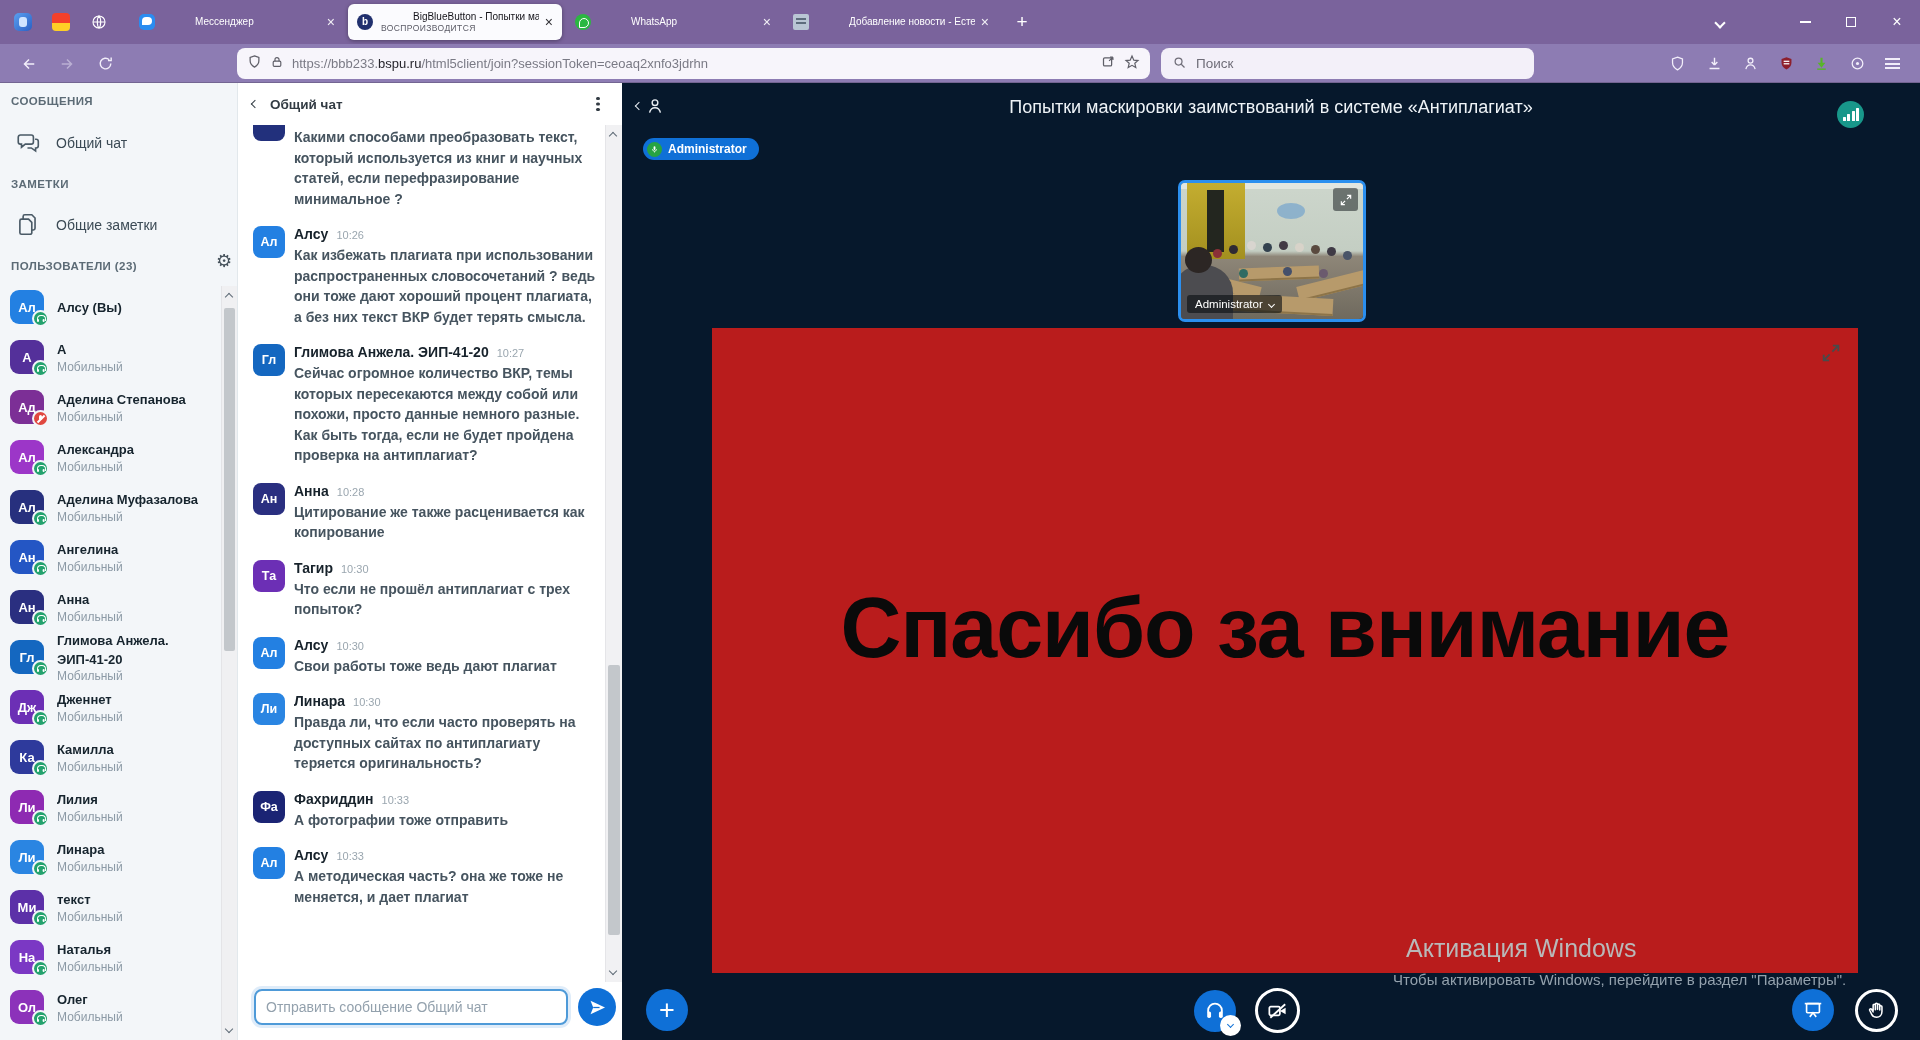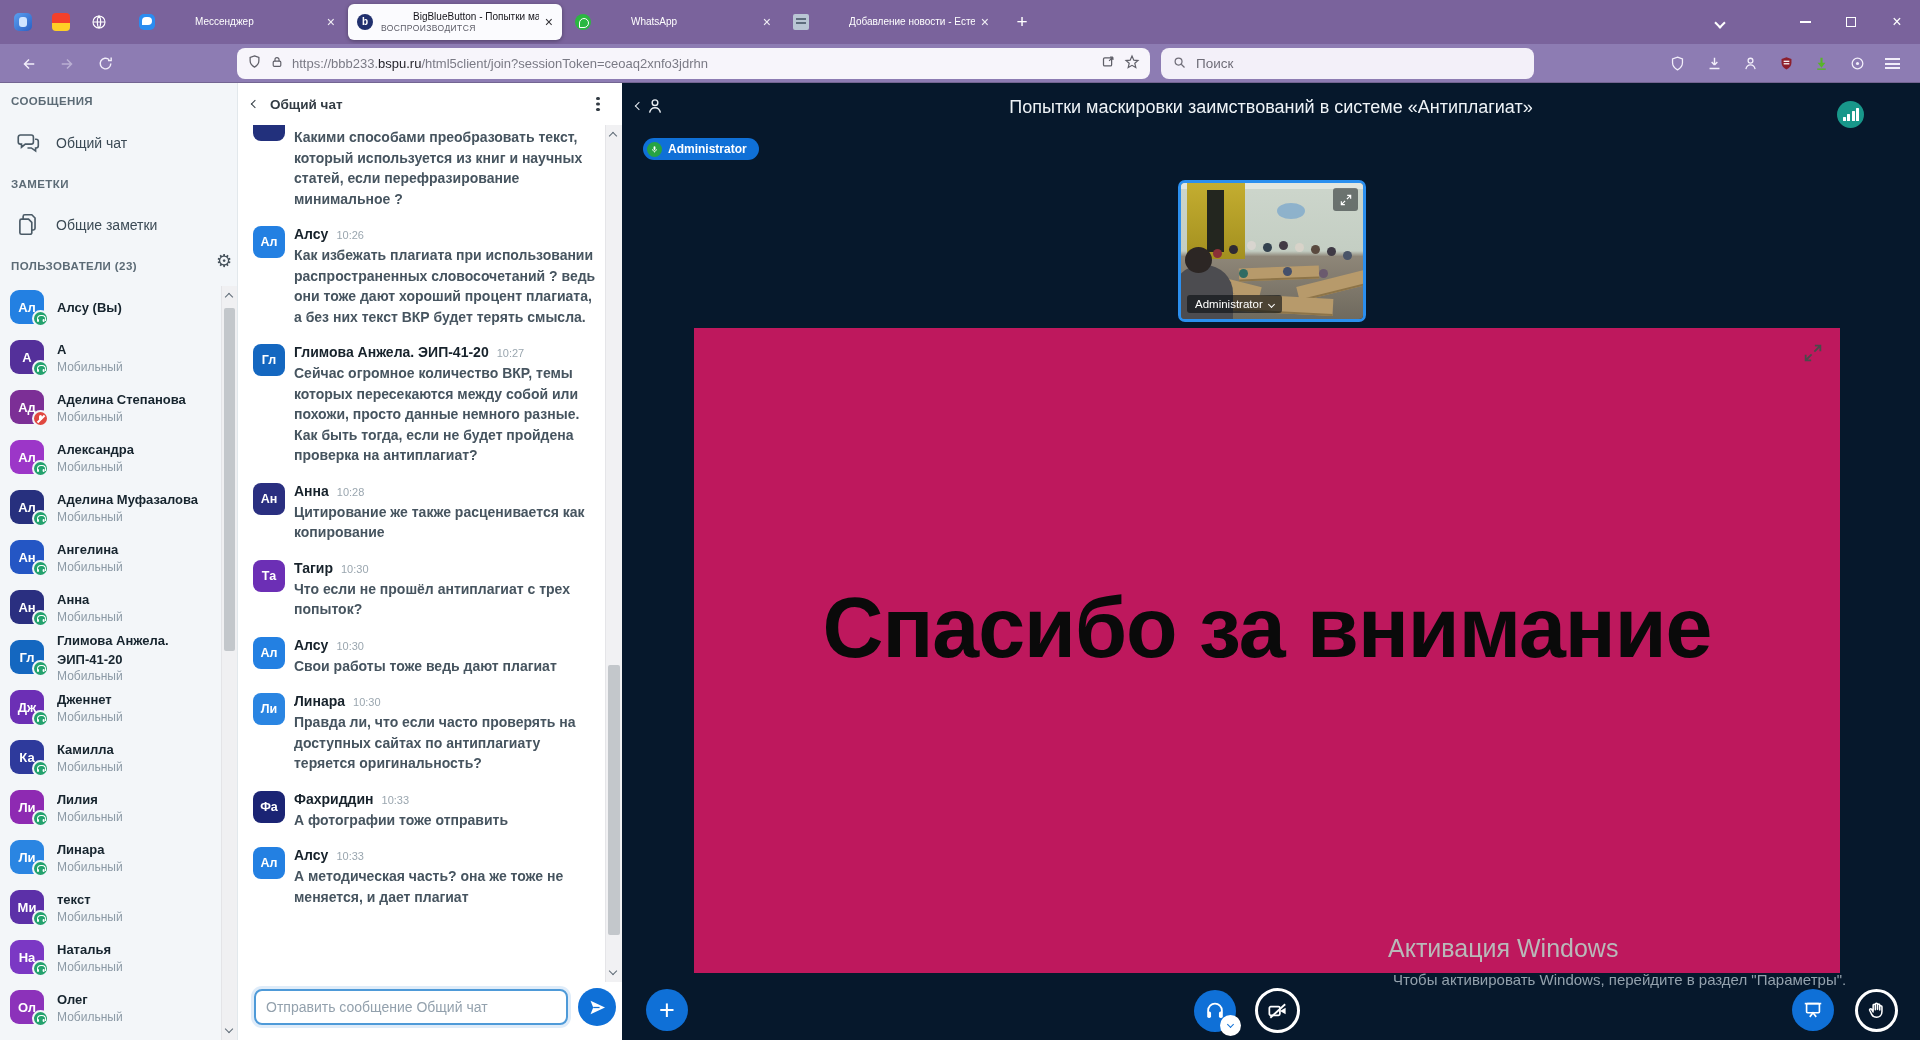--- a/index.html
+++ b/index.html
@@ -179,21 +179,21 @@
   .cam-fg { position:absolute; left:-8px; bottom:-12px; width:60px; height:66px; background:#4c4c50;
             border-radius:28px 28px 0 0; }
   .cam-fg-head { position:absolute; left:12px; top:-18px; width:27px; height:26px; background:#2c2624;
             border-radius:50%; }
   .cam-label { position:absolute; left:6px; bottom:6px; background:rgba(10,15,20,.62); color:#fff;
                font-size:11.5px; padding:3px 8px; border-radius:3px; display:flex; gap:6px;
                align-items:center; }
   .cam-expand { position:absolute; right:5px; top:5px; width:25px; height:23px;
                 background:rgba(10,15,20,.5); border-radius:3px; display:grid; place-items:center; }
 
-  .presentation { position:absolute; left:72px; top:245px; width:1146px; height:645px; background:#be185d; }
+  .presentation { position:absolute; left:90px; top:245px; width:1146px; height:645px; background:#b91c1c; }
   .slide-text { position:absolute; left:0; right:0; top:250px; text-align:center; font-size:86px;
                 font-weight:700; color:#0a0a0a; letter-spacing:-1px; transform:scaleX(.98);
                 white-space:nowrap; }
   .pres-expand { position:absolute; top:12px; right:14px; width:26px; height:26px; display:grid;
                  place-items:center; }
   .wm-title { position:absolute; left:694px; top:606px; font-size:25px; color:#b9b9b9; }
   .wm-sub { position:absolute; left:771px; top:888px; font-size:15px; color:#93a1ad; }
 
   .act-btn { position:absolute; border-radius:50%; display:grid; place-items:center; border:none; }
   .act-solid { background:#0f70d7; }

